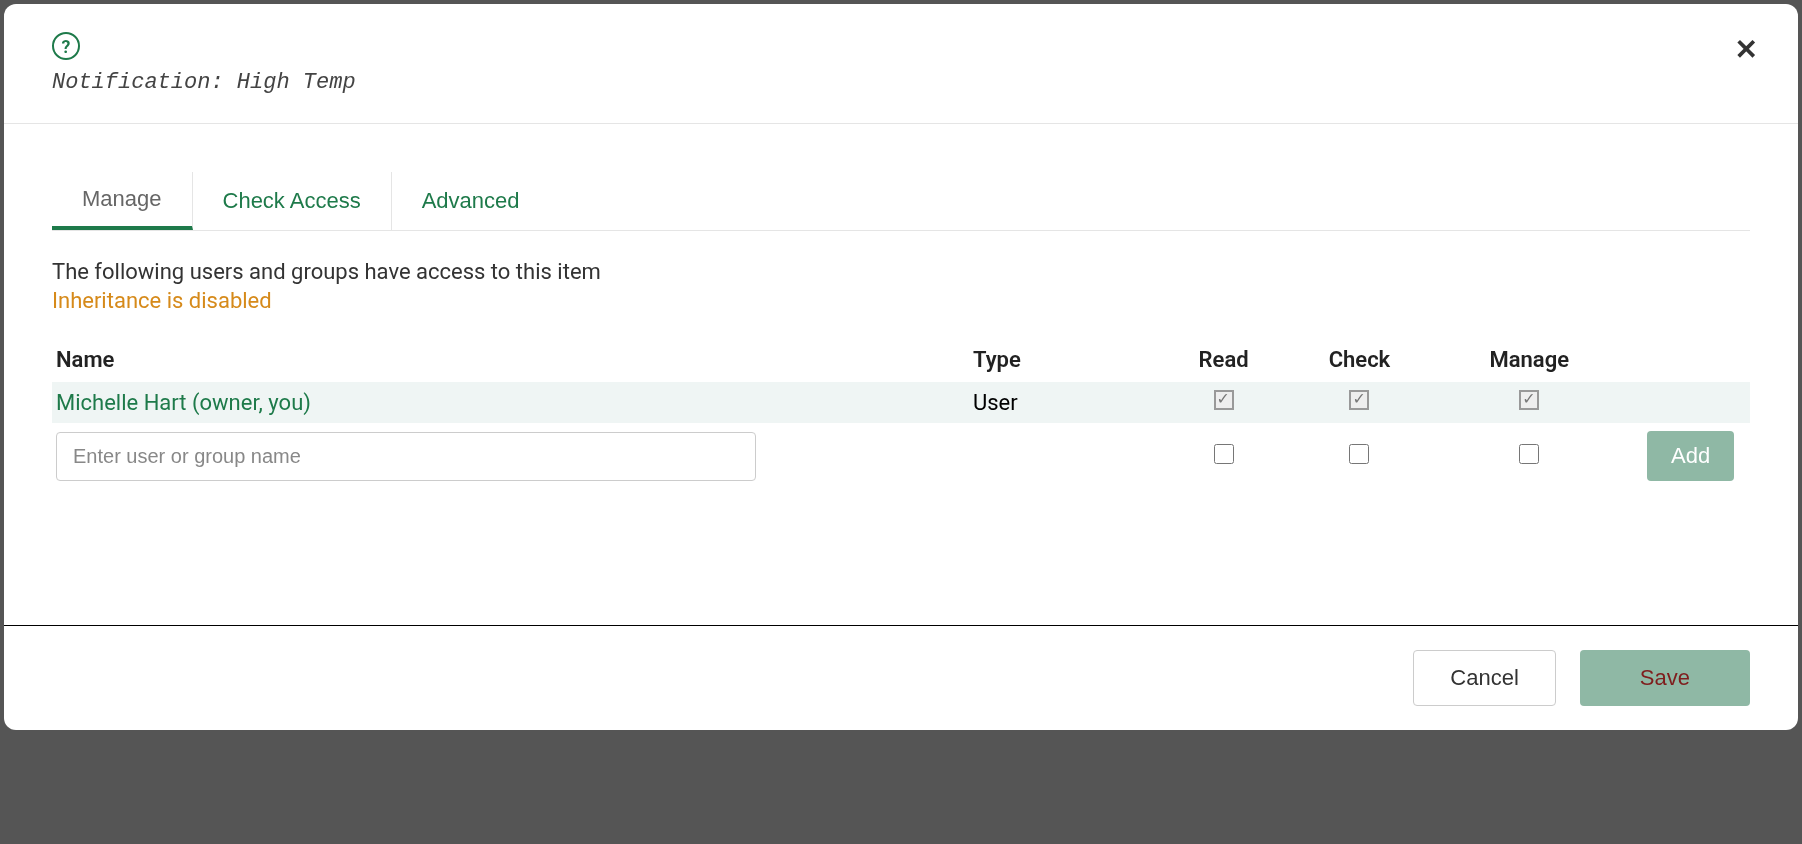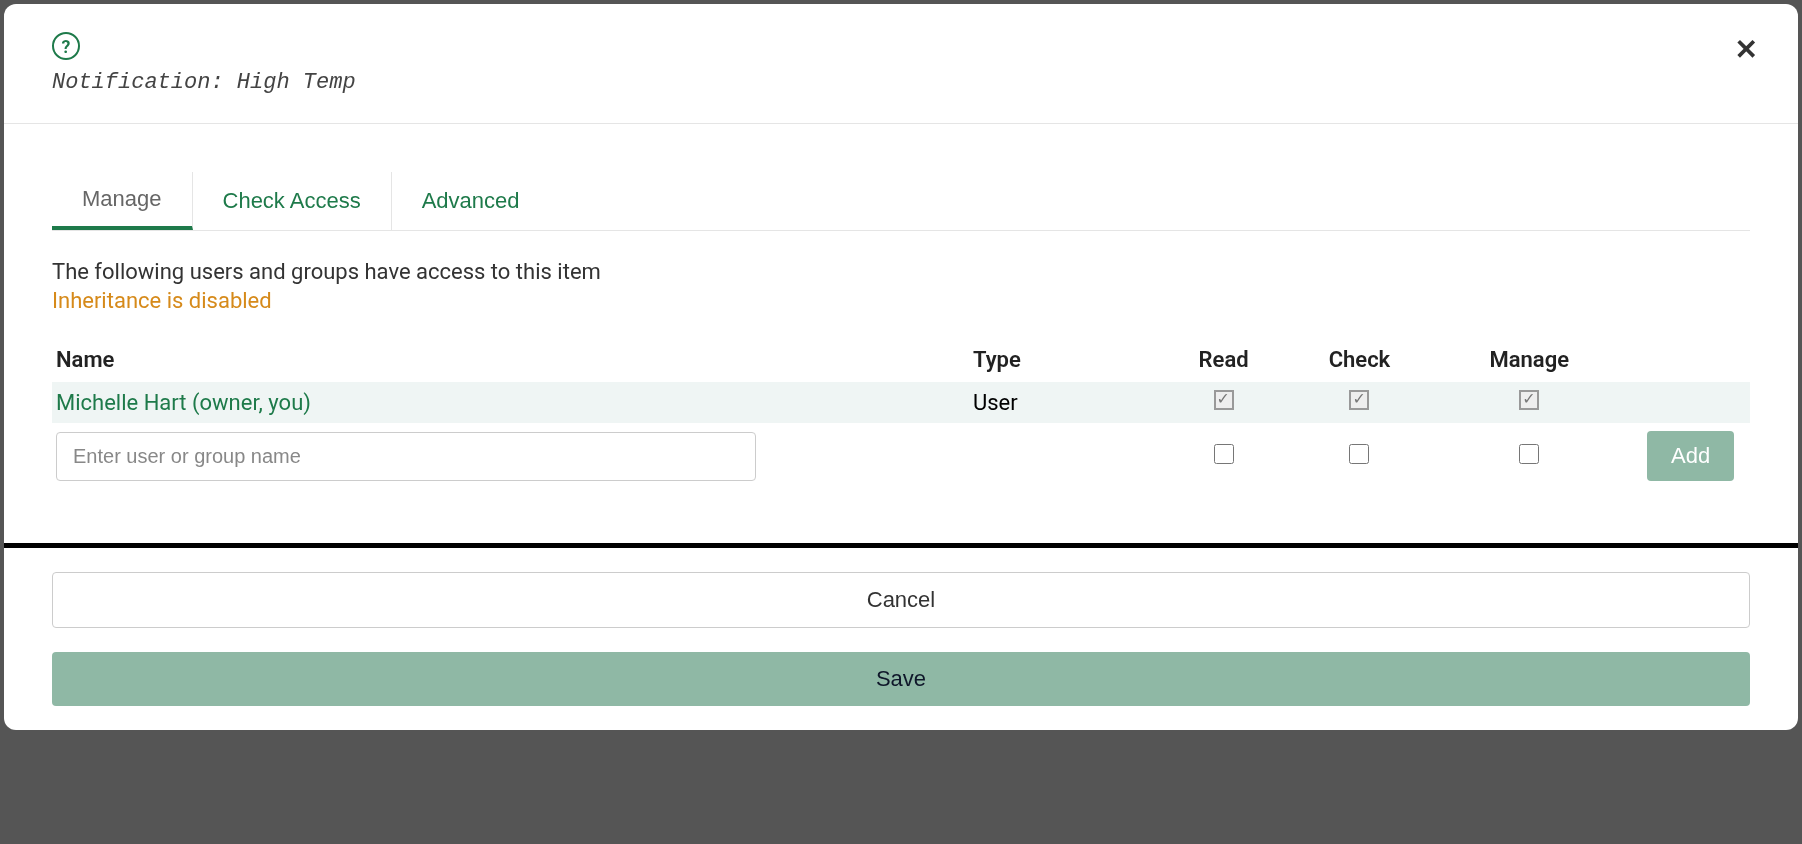--- a/index.html
+++ b/index.html
@@ -164,41 +164,40 @@
     .add-btn {
       background: #8fb8a5;
       color: #fff;
       border: none;
       padding: 12px 24px;
       font-size: 22px;
       border-radius: 4px;
       cursor: pointer;
     }
     .modal-footer {
-      border-top: 5px solid #000000;
+      border-top: 1px solid #000000;
       padding: 24px 48px;
       display: flex;
       justify-content: flex-end;
       gap: 24px;
-      flex-direction: column;
     }
     .btn {
       padding: 14px 36px;
       font-size: 22px;
       border-radius: 4px;
       cursor: pointer;
     }
     .btn-cancel {
       background: #fff;
       color: #333;
       border: 1px solid #ccc;
     }
     .btn-save {
       background: #8fb8a5;
-      color: #0f172a;
+      color: #7f1d1d;
       border: none;
       padding-left: 60px;
       padding-right: 60px;
     }
     .col-name   { width: 54%; }
     .col-type   { width: 11%; }
     .col-read   { width: 8%; }
     .col-write  { width: 8%; }
     .col-manage { width: 12%; }
     .col-action { width: 7%; }

